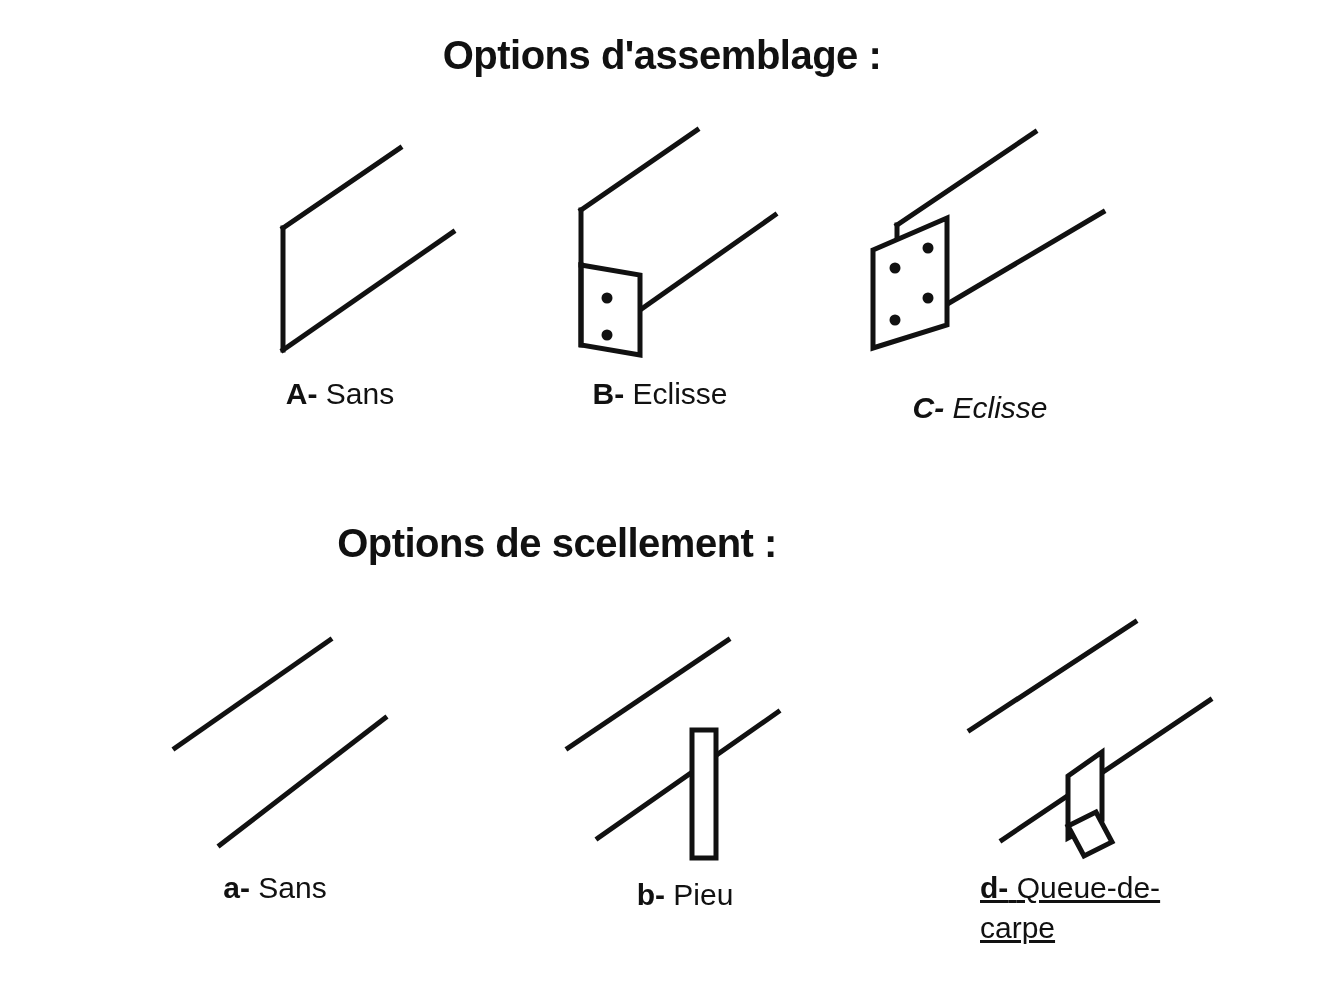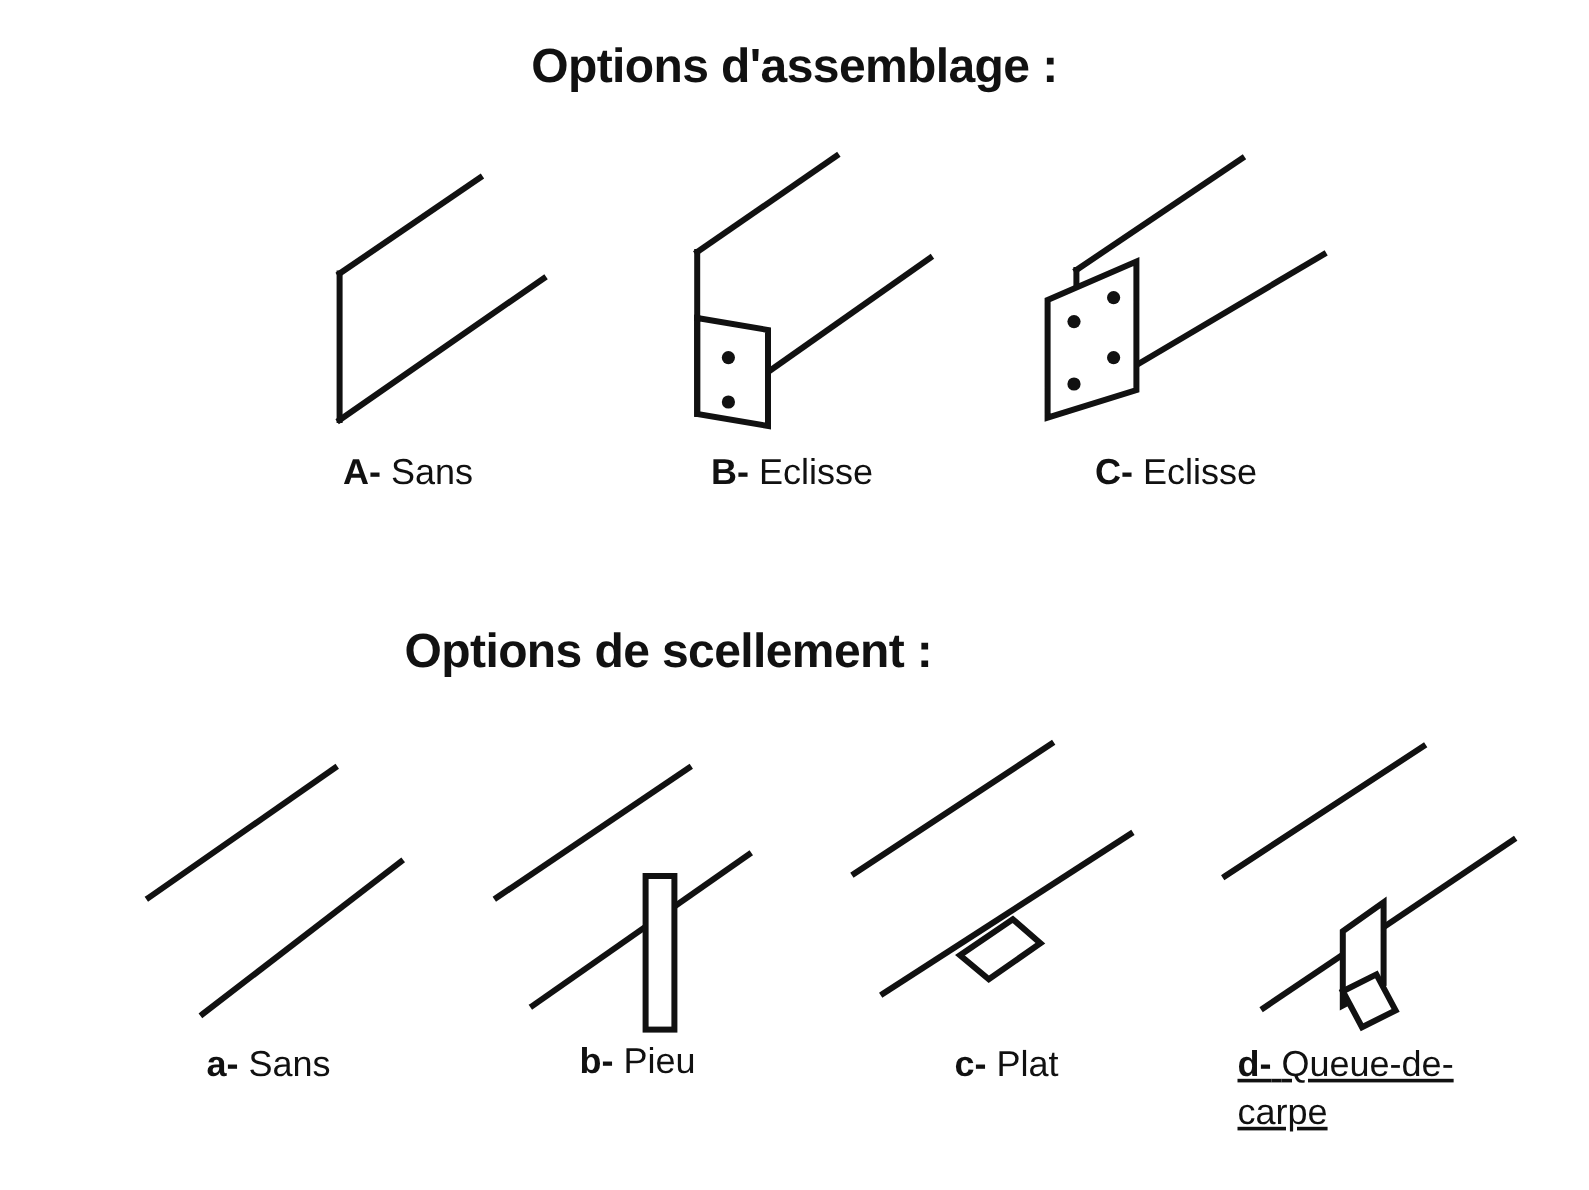--- a/index.html
+++ b/index.html
@@ -77,24 +77,24 @@
     font-weight: 400;
   }
   .option-label.wrap {
     white-space: normal;
     max-width: 230px;
   }
 
   
   #opt-A  .option-label { margin-top: 4px; }
   #opt-B  .option-label { margin-top: 4px; }
-  #opt-C  .option-label { margin-top: 4px; }
+  #opt-C  .option-label { margin-top: 18px; font-style: italic; }
 
   #opt-a  .option-label { margin-top: 8px; }
-  #opt-b  .option-label { margin-top: 5px; }
+  #opt-b  .option-label { margin-top: 15px; }
   #opt-c  .option-label { margin-top: 8px; }
   #opt-d  .option-label { margin-top: 8px; text-decoration: underline; }
 
   svg { overflow: visible; }
   .ln {
     fill: none;
     stroke: #111111;
     stroke-width: 5;
     stroke-linecap: square;
     stroke-linejoin: miter;
@@ -201,32 +201,20 @@
         <path class="ln" d="M 48 238 L 228 112"></path>
 
         <rect class="plate" x="142" y="130" width="24" height="128"></rect>
       </svg>
       <div class="option-label">
         <span class="key">b-</span>
         <span class="name">Pieu</span>
       </div>
     </div>
 
-    <div class="option" id="opt-c">
-      <svg class="option-figure" width="270" height="260" viewBox="0 0 270 260">
-        <path class="ln" d="M 8 128 L 172 20"></path>
-        <path class="ln" d="M 32 228 L 238 95"></path>
-
-        <path class="plate" d="M 96 196 L 140 166 L 163 186 L 120 216 Z"></path>
-      </svg>
-      <div class="option-label">
-        <span class="key">c-</span>
-        <span class="name">Plat</span>
-      </div>
-    </div>
 
     <div class="option" id="opt-d">
       <svg class="option-figure" width="270" height="260" viewBox="0 0 270 260">
         <path class="ln" d="M 10 130 L 175 22"></path>
         <path class="ln" d="M 42 240 L 250 100"></path>
 
         <path class="plate" d="M 108 176 L 142 152 L 142 220 L 108 238 Z"></path>
 
         <path class="plate" d="M 108 226 L 136 212 L 152 242 L 124 256 Z"></path>
       </svg>

